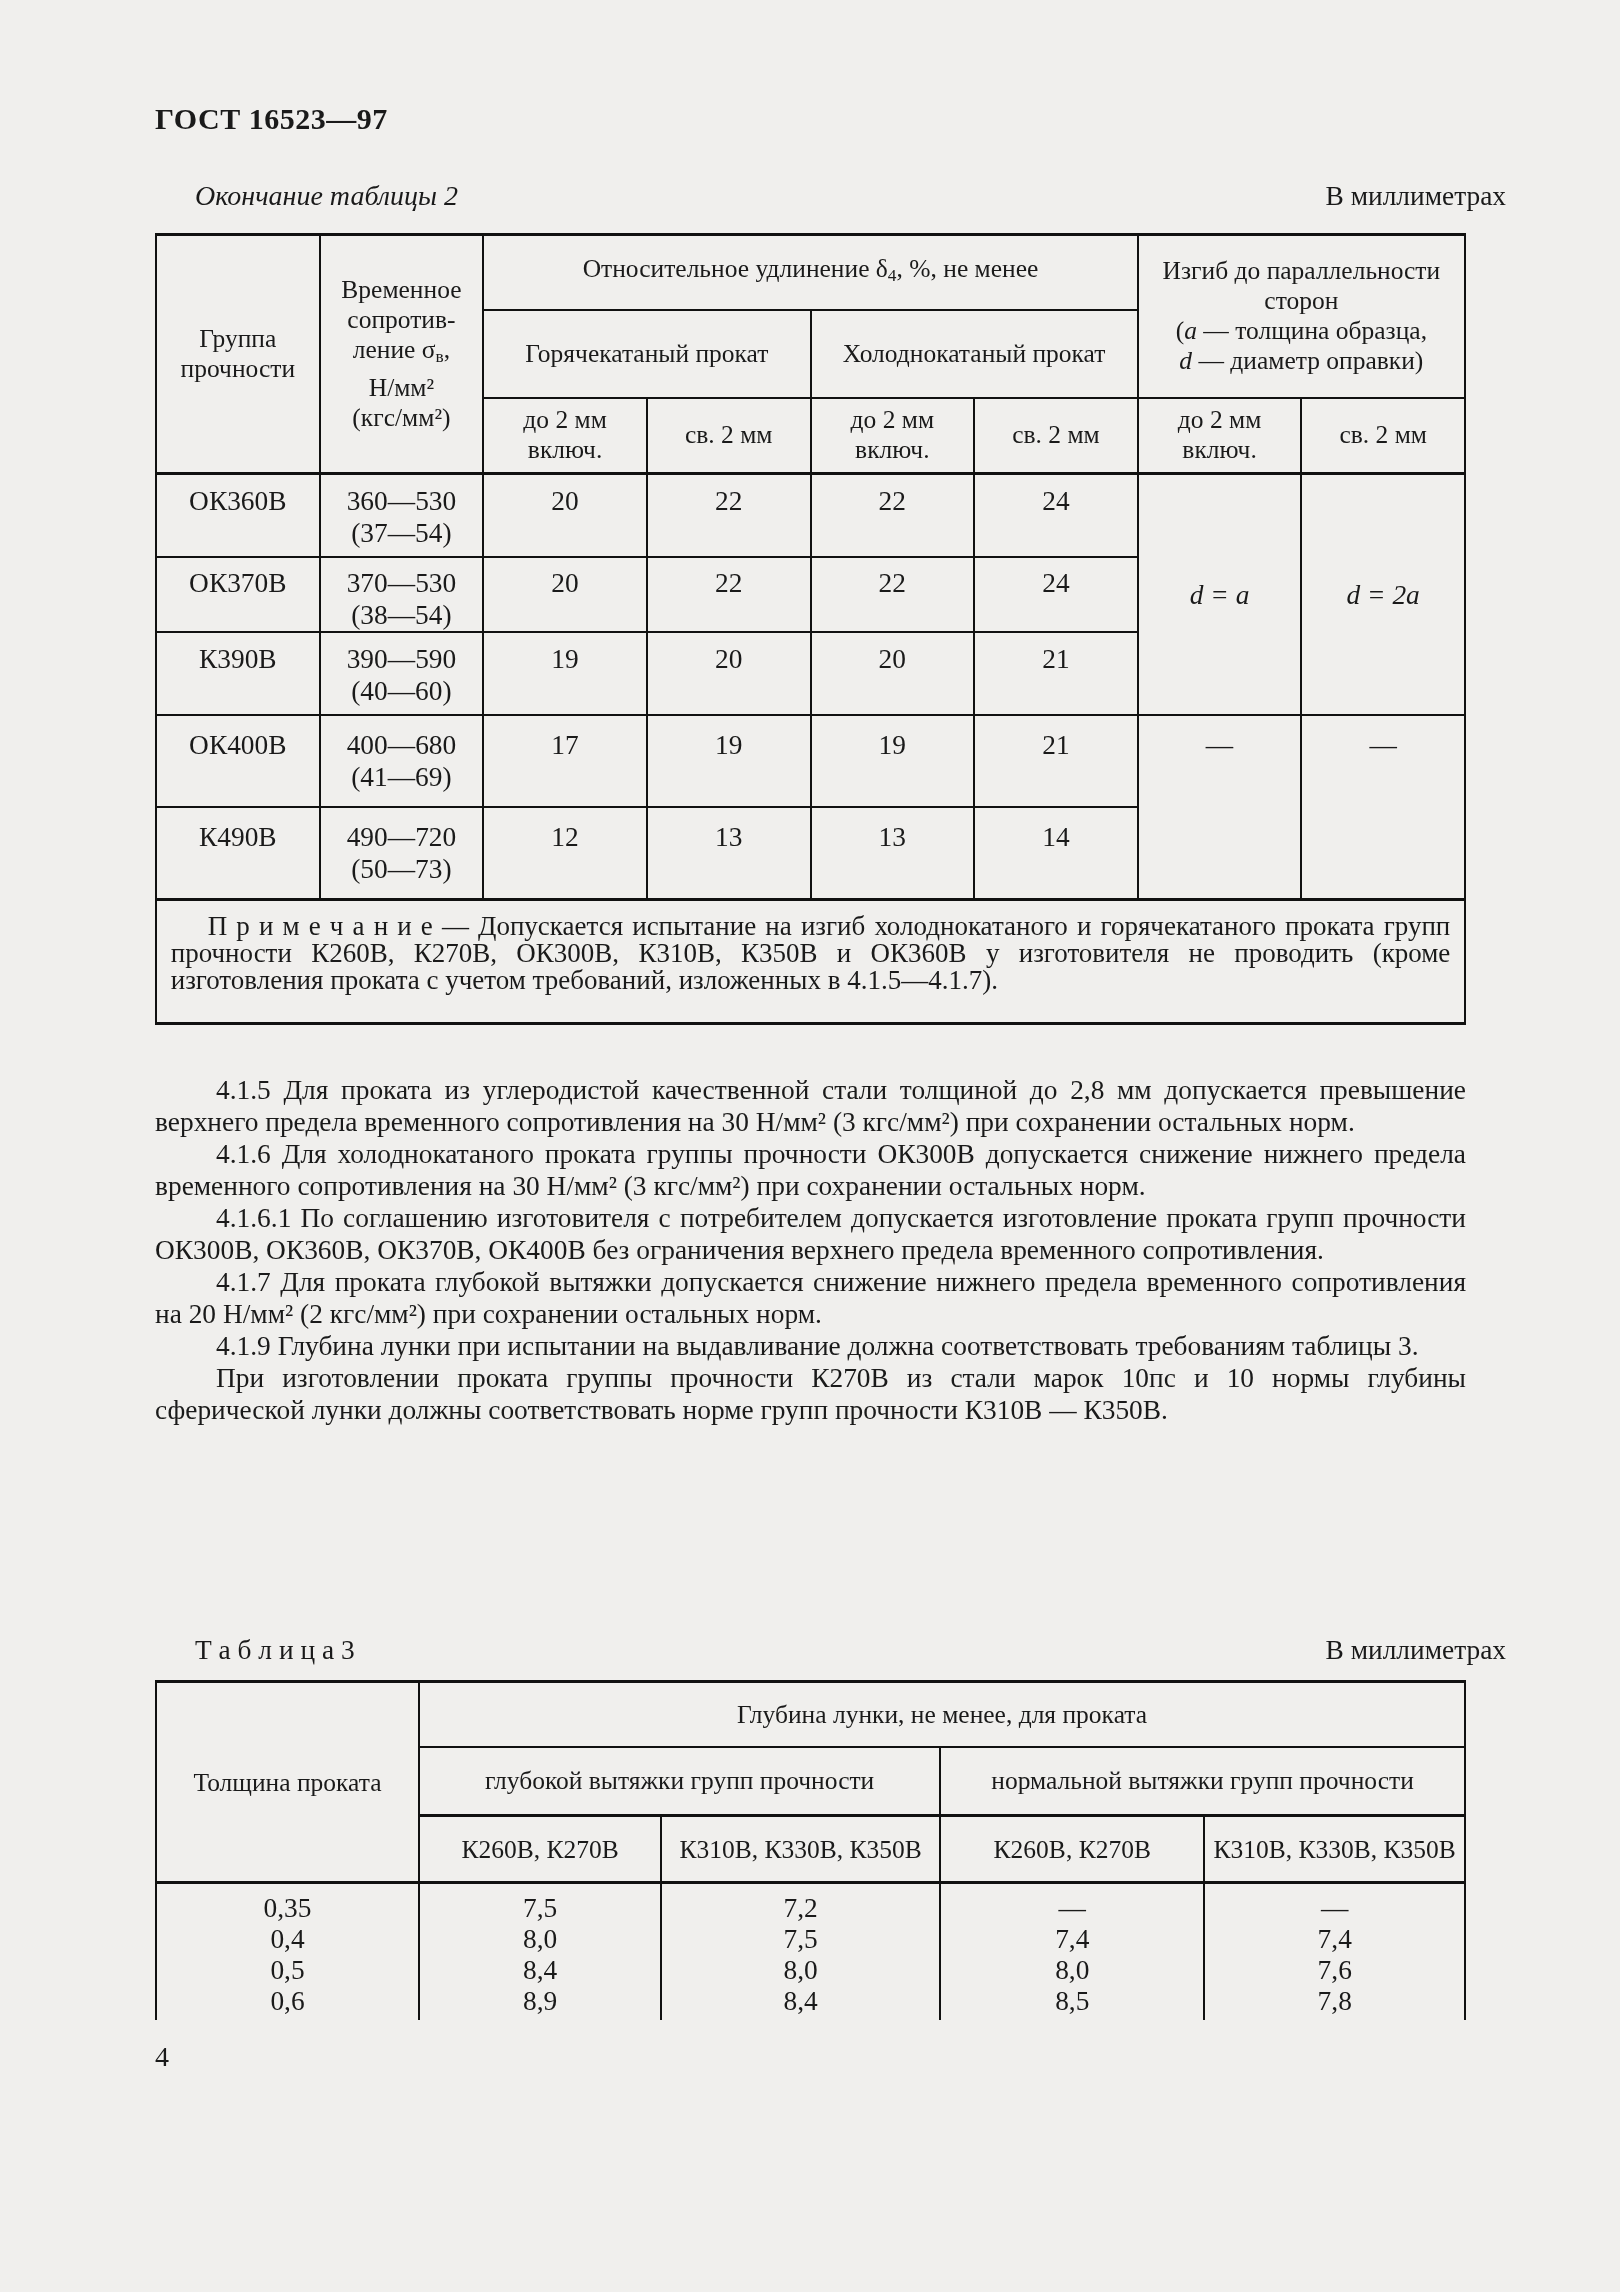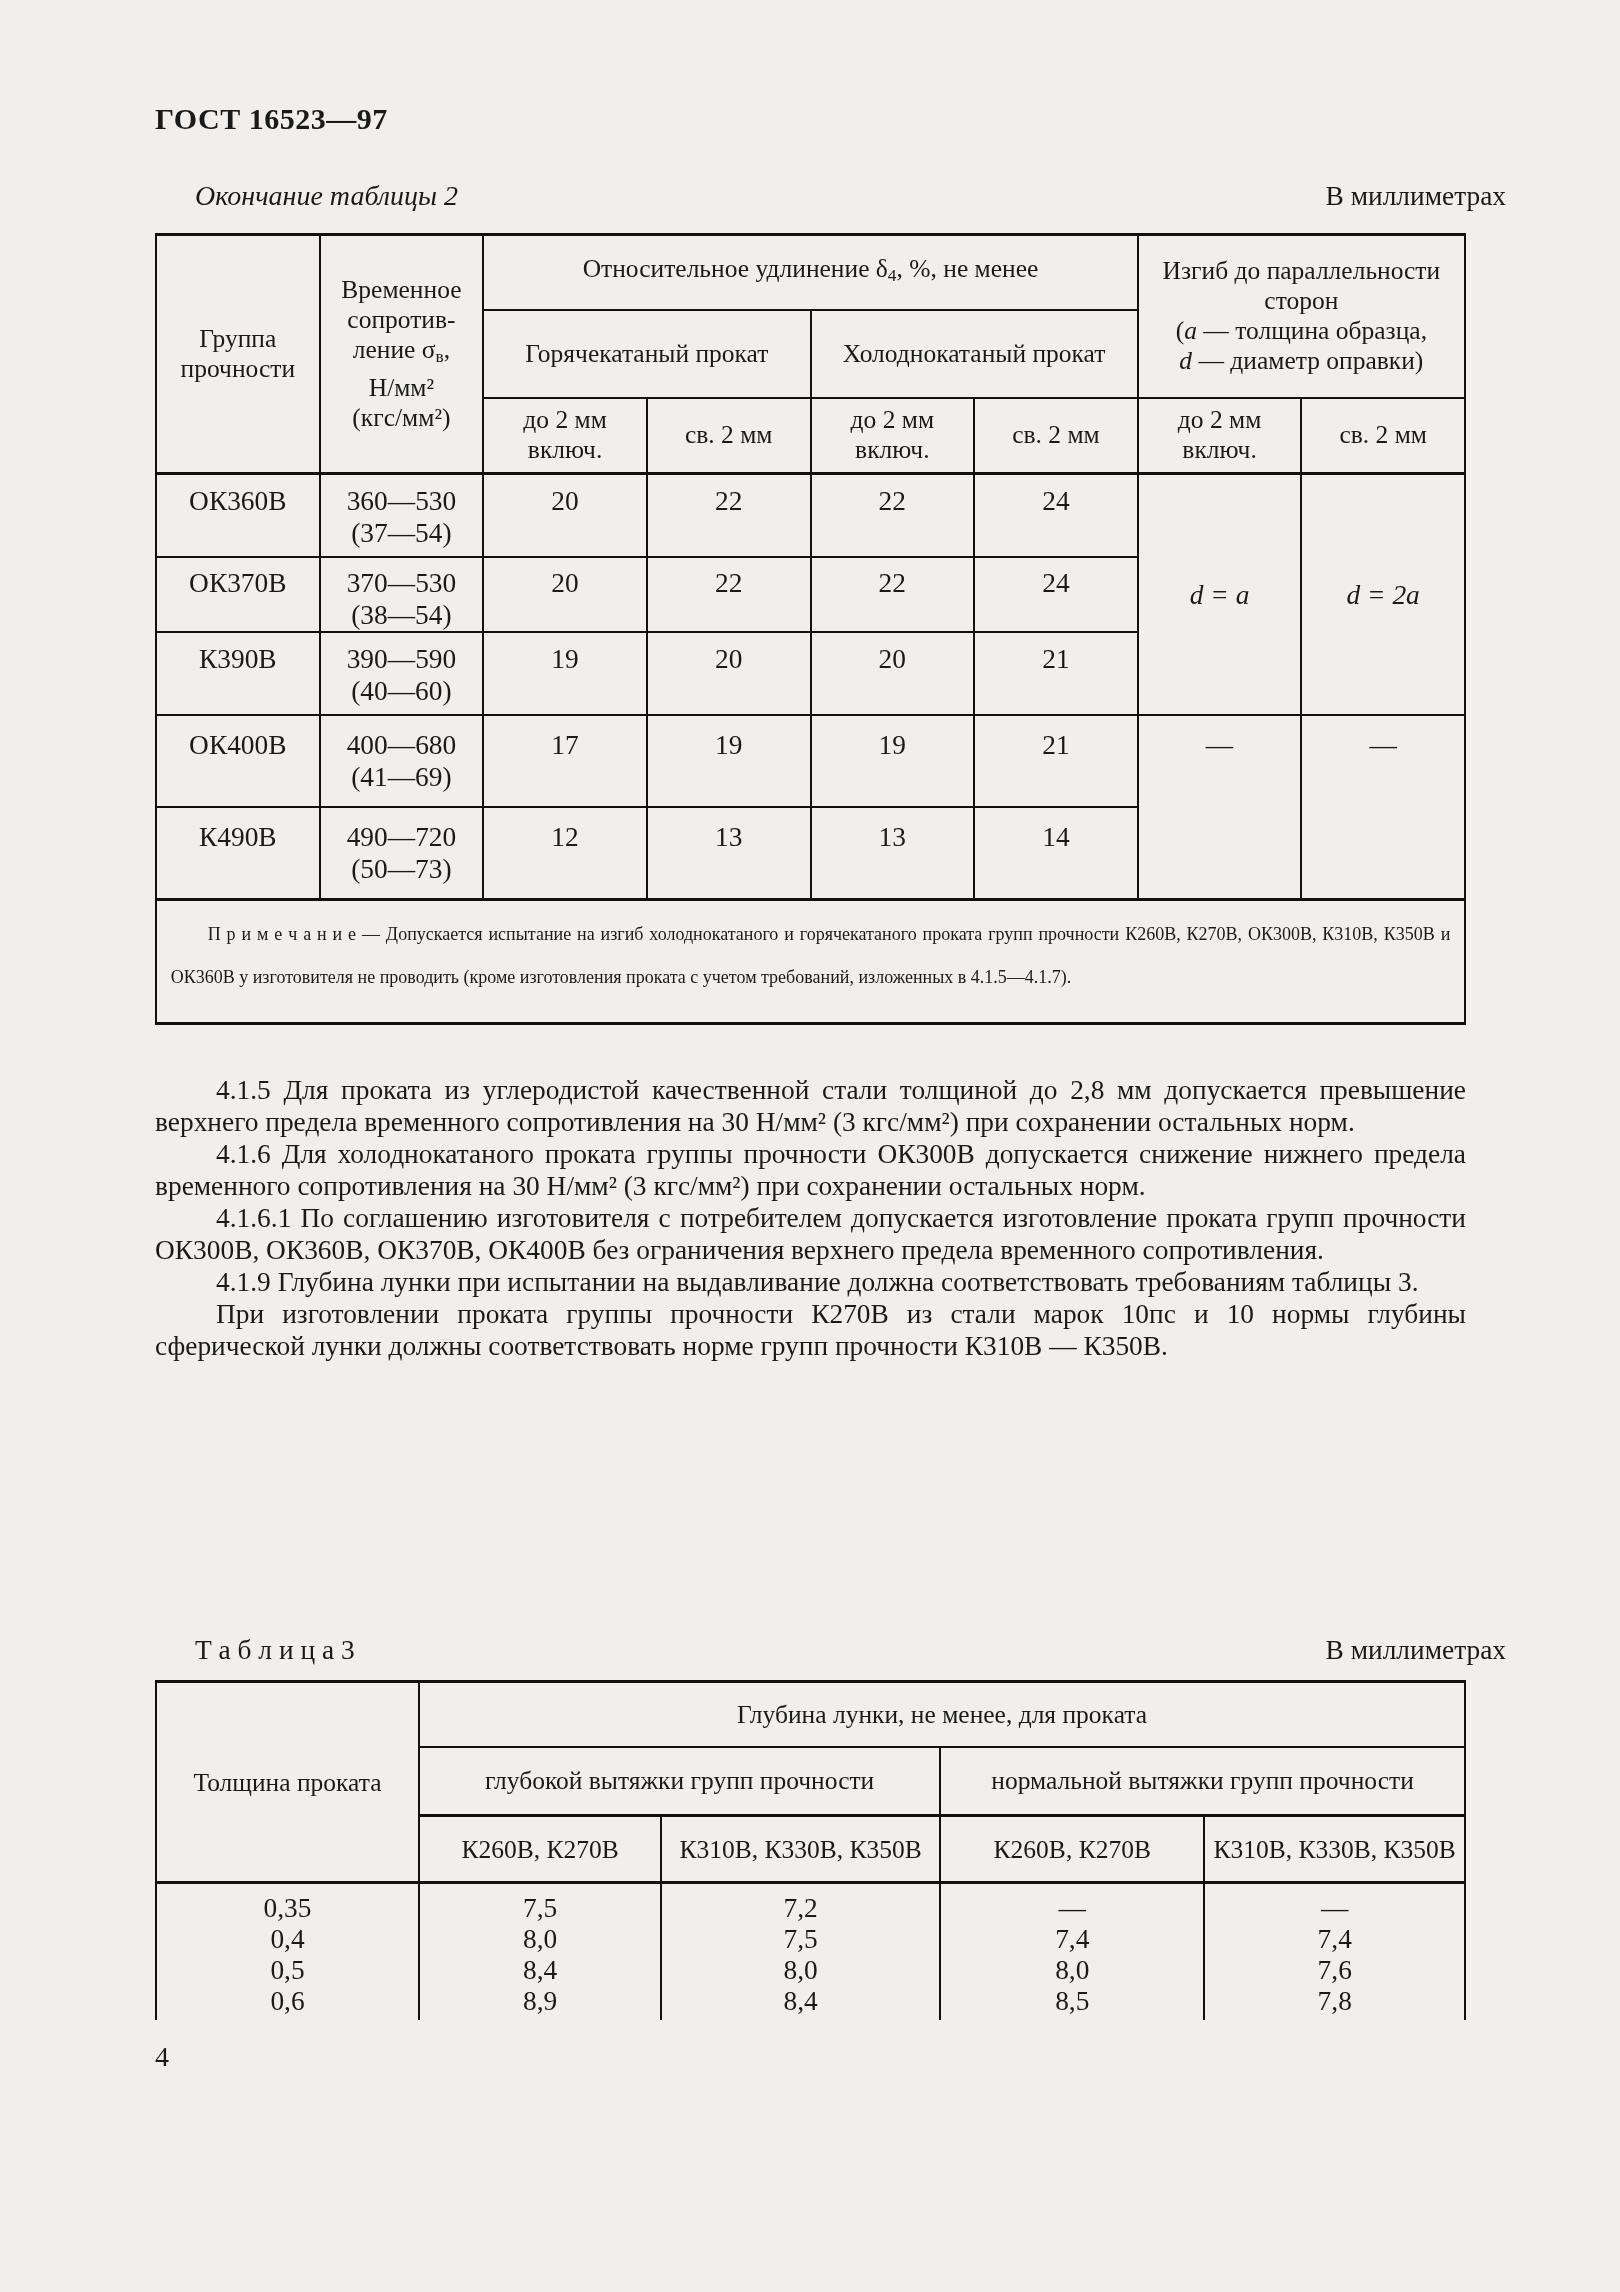--- a/index.html
+++ b/index.html
@@ -31,21 +31,21 @@
   .t2 .bt4 { border-top:3.9px solid #111; }
   .t2 .bb4 { border-bottom:3.9px solid #111; }
   .t2 tbody td { font-size:27.4px; line-height:32px; vertical-align:top; }
   .t2 .blk1 td { padding-top:9.8px; }
   .t2 .blk2 td { padding-top:12.7px; border-top:2.9px solid #111; }
   .t2 td.bend-mid { vertical-align:middle; padding-top:0; font-style:italic;margin-left:8px; }
   .t2 td.bend-top { vertical-align:top; }
   .t2 td.note-cell {
     border-top:3.9px solid #111; border-bottom:3.9px solid #111;
     text-align:justify; text-indent:37px;
-    font-size:18px; line-height:43px;
+    font-size:27px; line-height:27px;
     padding:11.8px 13.7px 14.7px 13.7px;
     vertical-align:top;
     margin-left:44px;
   }
   sub { font-size:0.68em; vertical-align:-0.25em; }
   .it { font-style:italic; }
 
   
   #paragraphs {
     left:155px; top:1074px; width:1311px;
@@ -193,20 +193,21 @@
     <tr style="height:124px">
       <td colspan="8" class="note-cell">П р и м е ч а н и е — Допускается испытание на изгиб холоднокатаного и горячекатаного проката групп прочности К260В, К270В, ОК300В, К310В, К350В и ОК360В у изготовителя не проводить (кроме изготовления проката с учетом требований, изложенных в 4.1.5—4.1.7).</td>
     </tr>
   </tbody>
 </table>
 
 <div class="abs" id="paragraphs">
   <p>4.1.5 Для проката из углеродистой качественной стали толщиной до 2,8 мм допускается превышение верхнего предела временного сопротивления на 30 Н/мм² (3 кгс/мм²) при сохранении остальных норм.</p>
   <p>4.1.6 Для холоднокатаного проката группы прочности ОК300В допускается снижение нижнего предела временного сопротивления на 30 Н/мм² (3 кгс/мм²) при сохранении остальных норм.</p>
   <p>4.1.6.1 По соглашению изготовителя с потребителем допускается изготовление проката групп прочности ОК300В, ОК360В, ОК370В, ОК400В без ограничения верхнего предела временного сопротивления.</p>
+  <p>4.1.7 Для проката глубокой вытяжки допускается снижение нижнего предела временного сопротивления на 20 Н/мм² (2 кгс/мм²) при сохранении остальных норм.</p>
   <p>4.1.9 Глубина лунки при испытании на выдавливание должна соответствовать требованиям таблицы 3.</p>
   <p>При изготовлении проката группы прочности К270В из стали марок 10пс и 10 нормы глубины сферической лунки должны соответствовать норме групп прочности К310В — К350В.</p>
 </div>
 
 <div class="abs cap-row" id="t3-cap-row">
   <span class="cap-plain">Т а б л и ц а  3</span>
   <span class="units">В миллиметрах</span>
 </div>
 
 <table class="abs t3" id="table3">

